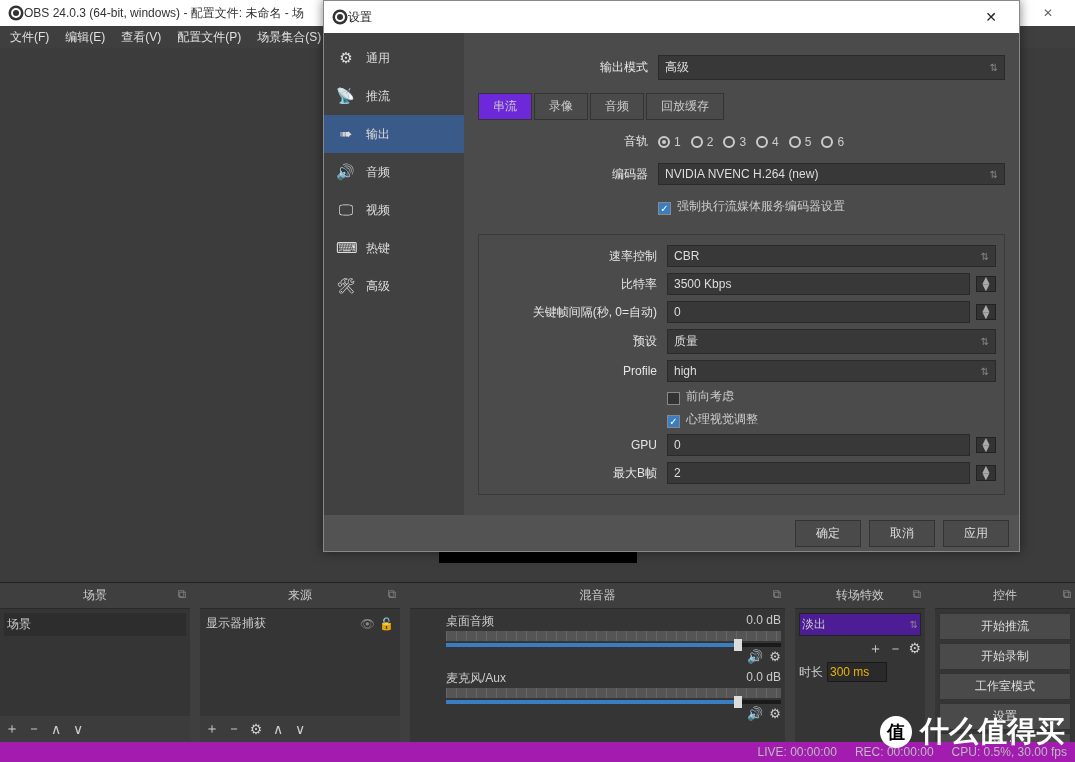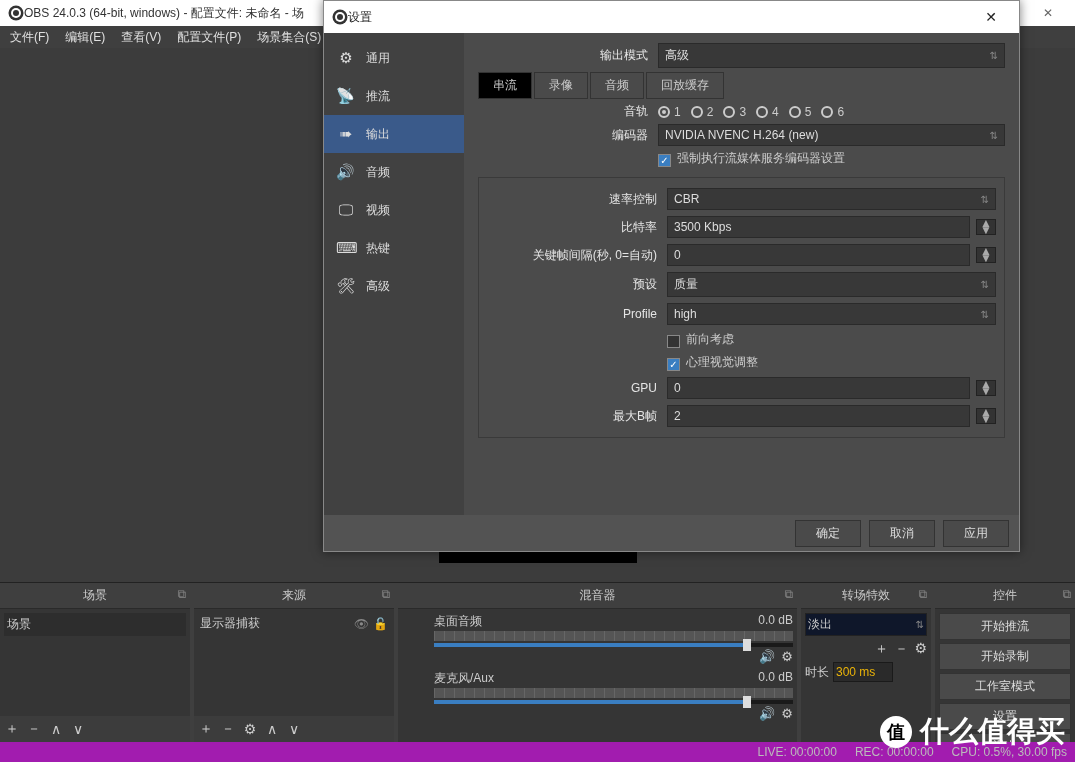--- a/index.html
+++ b/index.html
@@ -10,21 +10,21 @@
 .main-titlebar .spacer { flex: 1; }
 .win-btns { display:flex; gap:0; }
 .win-btn { width: 38px; text-align: center; color: #666; }
 .menu-bar { background: #3f3f3f; color: #e0e0e0; height: 22px; display: flex; align-items: center; padding: 0 4px; gap: 4px; }
 .menu-item { padding: 2px 6px; cursor: default; }
 
 .main-content { display:flex; flex-direction:column; height: calc(762px - 26px - 22px); }
 .preview-area { flex: 1; background: #3c3c3c; display:flex; justify-content:center; align-items:center; }
 .preview-canvas { background:#000; width: 198px; height: 495px; }
 
-.docks { display:flex; height: 160px; background:#3f3f3f; gap:4px; border-top:1px solid #222;}
+.docks { display:flex; height: 160px; background:#3f3f3f; gap:10px; border-top:1px solid #222;}
 .dock { display:flex; flex-direction:column; background:#3f3f3f; }
 .dock-header { background:#3f3f3f; text-align:center; padding:4px; border-bottom:1px solid #2a2a2a; position:relative;}
 .dock-header .pop { position:absolute; right:4px; top:4px; color:#888;}
 .dock-body { flex:1; background:#353535; padding:4px; overflow:hidden;}
 .dock-footer { background:#3c3c3c; display:flex; align-items:center; padding:2px 4px; gap:6px; height:26px;}
 .dock-footer .tool { color:#ccc; font-size:14px; width:16px; text-align:center;}
 
 .scene-dock { width: 190px; }
 .sources-dock { width: 200px; }
 .mixer-dock { flex:1; }
@@ -39,21 +39,21 @@
 .mixer-label { display:flex; justify-content:space-between; font-size:11px; margin-bottom:1px;}
 .mixer-scale { height:10px; background: linear-gradient(to right, #555 0%, #555 100%);
   position:relative; font-size:8px; color:#aaa;}
 .mixer-scale::after{content:"";position:absolute;inset:0;background:repeating-linear-gradient(90deg,#666 0,#666 1px,transparent 1px,transparent 10px);}
 .mixer-track { height:4px; background:#1a1a1a; position:relative; margin-top:2px;}
 .mixer-fill { position:absolute; left:0; top:0; bottom:0; background:#3a7ec1;}
 .mixer-thumb{position:absolute;top:-4px;width:8px;height:12px;background:#ddd;}
 .mixer-ctrls{display:flex;justify-content:flex-end;gap:6px;align-items:center;margin-top:2px;}
 .mixer-ctrls .ic{color:#ccc;font-size:13px;}
 
-.trans-select{background:#0f172a;border:1px solid #222;color:#ccc;padding:2px;width:100%;display:flex;justify-content:space-between;align-items:center;}
+.trans-select{background:#4c1d95;border:1px solid #222;color:#ccc;padding:2px;width:100%;display:flex;justify-content:space-between;align-items:center;}
 .trans-ctrls{display:flex;justify-content:flex-end;gap:6px;margin:4px 0;}
 .trans-ctrls .ic{color:#ccc;font-size:14px;}
 .trans-dur{display:flex;gap:4px;align-items:center;}
 .trans-dur input{background:#2a2a2a;border:1px solid #1a1a1a;color:#eab308;padding:2px;width:60px;}
 
 .ctrl-btn{background:#4a4a4a;color:#ddd;border:1px solid #333;padding:4px;margin-bottom:3px;text-align:center;cursor:default;}
 
 .status-bar{background:#a21caf;color:#bbb;height:20px;display:flex;align-items:center;justify-content:flex-end;padding:0 8px;gap:18px;font-size:11px;}
 
 
@@ -61,32 +61,32 @@
 .settings-titlebar{background:#fff;color:#222;height:32px;display:flex;align-items:center;padding:0 8px;}
 .settings-titlebar .spacer{flex:1;}
 .settings-close{width:40px;text-align:center;font-size:14px;}
 
 .settings-body{flex:1;display:flex;background:#4b4b4b;overflow:hidden;}
 .settings-sidebar{width:140px;background:#414141;padding:6px 0;}
 .side-item{display:flex;align-items:center;gap:10px;padding:10px 12px;color:#ddd;}
 .side-item.active{background:#3a5a8a;}
 .side-item .si-icon{width:20px;text-align:center;font-size:15px;}
 
-.settings-main{flex:1;display:flex;flex-direction:column;padding:10px 14px;gap:4px;overflow:hidden;}
+.settings-main{flex:1;display:flex;flex-direction:column;padding:10px 14px;gap:13px;overflow:hidden;margin-top:12px;}
 .form-row{display:flex;align-items:center;gap:10px;}
 .form-label{width:170px;text-align:right;color:#e5e5e5;font-size:12px;}
 .form-field{flex:1;display:flex;align-items:center;gap:6px;}
 .combo{background:#383838;border:1px solid #2a2a2a;color:#ddd;padding:3px 6px;flex:1;display:flex;justify-content:space-between;align-items:center;font-family:"SimSun",monospace;}
 .spin-btns{display:flex;flex-direction:column;line-height:7px;color:#aaa;font-size:8px;background:#333;border:1px solid #222;}
 .spin-btns span{padding:0 3px;}
 .updown{font-size:10px;color:#888;}
 
 .tabs{display:flex;gap:2px;margin-left:0px;}
 .tab{background:#4a4a4a;color:#ccc;padding:4px 14px;border:1px solid #333;}
-.tab.active{background:#000000;}
+.tab.active{background:#6d28d9;}
 
 .radios{display:flex;gap:10px;align-items:center;}
 .radio{display:flex;align-items:center;gap:4px;}
 .radio-dot{width:12px;height:12px;border-radius:50%;border:2px solid #ccc;display:inline-block;position:relative;}
 .radio-dot.checked::after{content:"";position:absolute;inset:2px;background:#ccc;border-radius:50%;}
 
 .checkbox{display:flex;align-items:flex-end;gap:6px;}
 .cb{width:13px;height:13px;border:1px solid #888;display:inline-flex;align-items:center;justify-content:center;font-size:10px;background:#333;}
 .cb.checked{background:#3a7ec1;color:#fff;}
 .cb.checked::after{content:"✓";}

